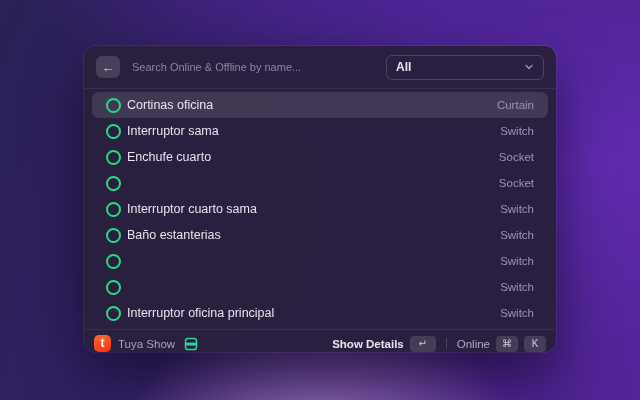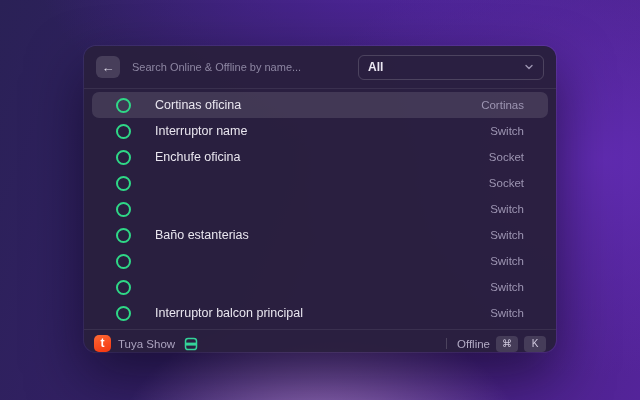--- a/index.html
+++ b/index.html
@@ -29,33 +29,33 @@
     width:24px;height:22px;border-radius:6px;background:rgba(255,255,255,.14);
     display:flex;align-items:center;justify-content:center;flex:0 0 auto;
     color:#dcd8e6;font-size:13px;line-height:1;cursor:default;
   }
   .search-input{
     flex:1;background:transparent;border:none;outline:none;
     font-family:inherit;font-size:11px;color:#efeaf6;padding:0;
   }
   .search-input::placeholder{color:#8d86a2;}
   .dropdown{
-    flex:0 0 auto;width:186px;height:25px;border-radius:6px;
+    flex:0 0 auto;width:158px;height:25px;border-radius:6px;
     border:1px solid rgba(255,255,255,.16);
     display:flex;align-items:center;justify-content:space-between;
     padding:0 9px;box-sizing:border-box;
   }
   .dropdown-value{font-size:12px;font-weight:700;color:#ece8f3;}
   .chev{width:10px;height:10px;flex:0 0 auto;}
 
   
   .list{flex:1;padding:3px 8px;display:flex;flex-direction:column;}
   .row{
-    height:26px;flex:0 0 26px;display:flex;align-items:center;gap:24px;
-    padding:0 24px;border-radius:7px;box-sizing:border-box;
+    height:26px;flex:0 0 26px;display:flex;align-items:center;gap:6px;
+    padding:0 14px;border-radius:7px;box-sizing:border-box;
   }
   .row.selected{background:rgba(255,255,255,.115);}
   .ring{
     width:11px;height:11px;border-radius:50%;
     border:2px solid #2fd887;flex:0 0 auto;box-sizing:content-box;
   }
   .row-name{font-size:12.5px;color:#e9e6ef;white-space:nowrap;}
   .row-type{margin-left:auto;font-size:11.5px;color:#9d95b2;}
 
   
@@ -97,70 +97,75 @@
       <svg class="chev" viewBox="0 0 10 10">
         <path d="M2 3.5 L5 6.5 L8 3.5" fill="none" stroke="#9c94b0" stroke-width="1.4" stroke-linecap="round" stroke-linejoin="round"></path>
       </svg>
     </div>
   </div>
 
   <div class="list" id="device-list">
       <div class="row selected">
       <span class="ring"></span>
       <span class="row-name">Cortinas oficina</span>
-      <span class="row-type">Cortinas</span>
+      <span class="row-type">Curtain</span>
     </div>
       <div class="row">
       <span class="ring"></span>
-      <span class="row-name">Interruptor name</span>
+      <span class="row-name">Interruptor sama</span>
       <span class="row-type">Switch</span>
     </div>
       <div class="row">
       <span class="ring"></span>
-      <span class="row-name">Enchufe oficina</span>
+      <span class="row-name">Enchufe cuarto</span>
       <span class="row-type">Socket</span>
     </div>
       <div class="row">
       <span class="ring"></span>
       <span class="row-type">Socket</span>
     </div>
       <div class="row">
       <span class="ring"></span>
+      <span class="row-name">Interruptor cuarto sama</span>
       <span class="row-type">Switch</span>
     </div>
       <div class="row">
       <span class="ring"></span>
       <span class="row-name">Baño estanterias</span>
       <span class="row-type">Switch</span>
     </div>
       <div class="row">
       <span class="ring"></span>
       <span class="row-type">Switch</span>
     </div>
       <div class="row">
       <span class="ring"></span>
       <span class="row-type">Switch</span>
     </div>
       <div class="row">
       <span class="ring"></span>
-      <span class="row-name">Interruptor balcon principal</span>
+      <span class="row-name">Interruptor oficina principal</span>
       <span class="row-type">Switch</span>
     </div>
     </div>
 
   <div class="footer">
     <div class="tuya-logo">t</div>
     <span class="app-name">Tuya Show</span>
     <svg class="dev-icon" viewBox="0 0 14 14">
       <rect x="1.5" y="1.5" width="11" height="11" rx="2.6" fill="none" stroke="#34d399" stroke-width="1.5"></rect>
       <rect x="1.5" y="5.6" width="11" height="3" fill="#34d399"></rect>
     </svg>
     <div class="spacer"></div>
 
+    <div class="ft-action">
+      <span class="ft-primary">Show Details</span>
+      <span class="key wide">↵</span>
+    </div>
     <div class="ft-divider"></div>
     <div class="ft-action">
-      <span class="ft-secondary">Offline</span>
+      <span class="ft-secondary">Online</span>
       <span class="key">⌘</span>
       <span class="key">K</span>
     </div>
   </div>
 
 </div>
 
 </body></html>

